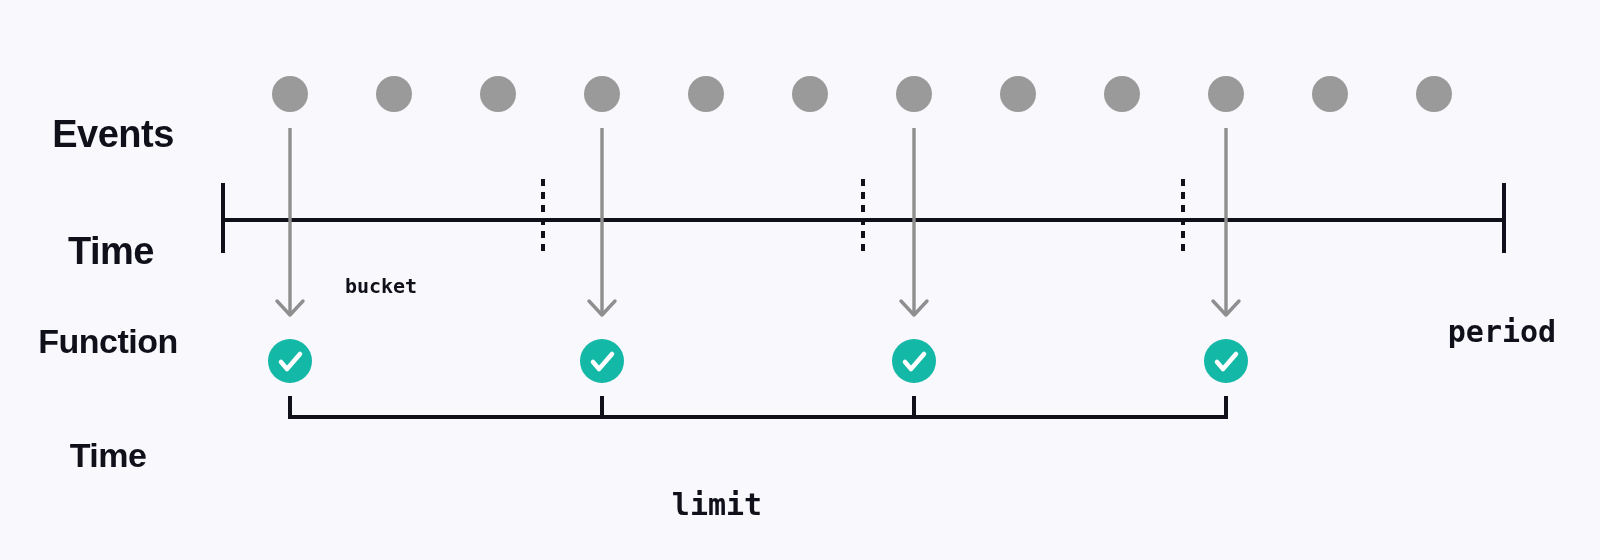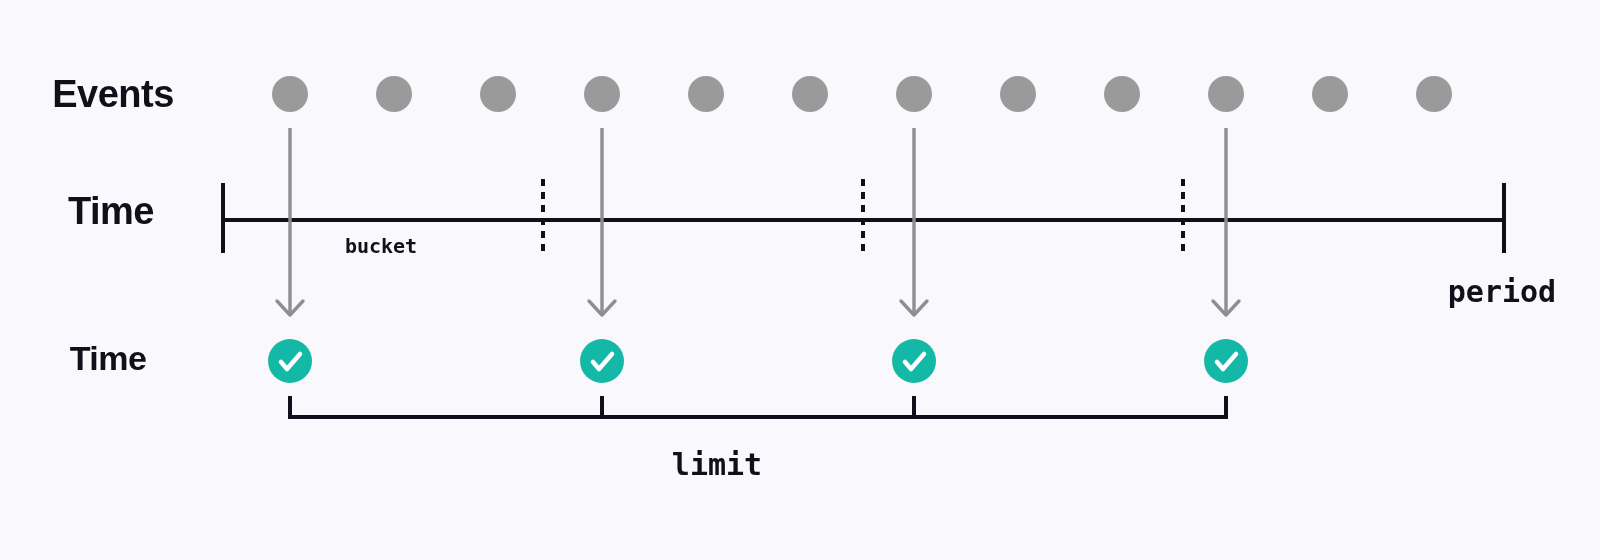--- a/index.html
+++ b/index.html
@@ -11,20 +11,21 @@
     overflow: hidden;
     font-family: "Liberation Sans", sans-serif;
   }
   .stage svg { position: absolute; left: 0; top: 0; }
   .lbl {
     position: absolute;
     transform: translate(-50%, -50%);
     color: #10101a;
     white-space: pre;
     text-align: center;
+    margin-top: 40px;
   }
   .lbl-sans { font-weight: 700; font-size: 38px; letter-spacing: -0.5px; }
   .lbl-events { left: 113px; top: 94px; }
   .lbl-time   { left: 111px; top: 211px; }
   .lbl-funcruns { left: 108px; top: 358px; font-weight: 700; font-size: 34px; line-height: 38px; letter-spacing: -0.5px; }
   .lbl-mono { font-family: "DejaVu Sans Mono", monospace; font-weight: 700; }
   .lbl-bucket { left: 381px;  top: 246px; font-size: 20px; text-align: right; }
   .lbl-period { left: 1502px; top: 291px; font-size: 30px; }
   .lbl-limit  { left: 717px;  top: 464px; font-size: 30px; }
 </style>
@@ -73,20 +74,21 @@
       <path d="M 905 362 L 911 369 L 924 354" fill="none" stroke="#ffffff" stroke-width="4.5" stroke-linecap="round" stroke-linejoin="round"></path>
       <circle cx="1226" cy="361" r="22" fill="#14b8a6"></circle>
       <path d="M 1217 362 L 1223 369 L 1236 354" fill="none" stroke="#ffffff" stroke-width="4.5" stroke-linecap="round" stroke-linejoin="round"></path>
     </svg>
 
   <div class="lbl lbl-sans lbl-events">Events</div>
 
   <div class="lbl lbl-sans lbl-time">Time</div>
 
   <div class="lbl lbl-funcruns">
+    <div>Function</div>
     <div>Time</div>
   </div>
 
   <div class="lbl lbl-mono lbl-bucket">bucket</div>
 
   <div class="lbl lbl-mono lbl-period">period</div>
 
   <div class="lbl lbl-mono lbl-limit">limit</div>
 
 </div>

